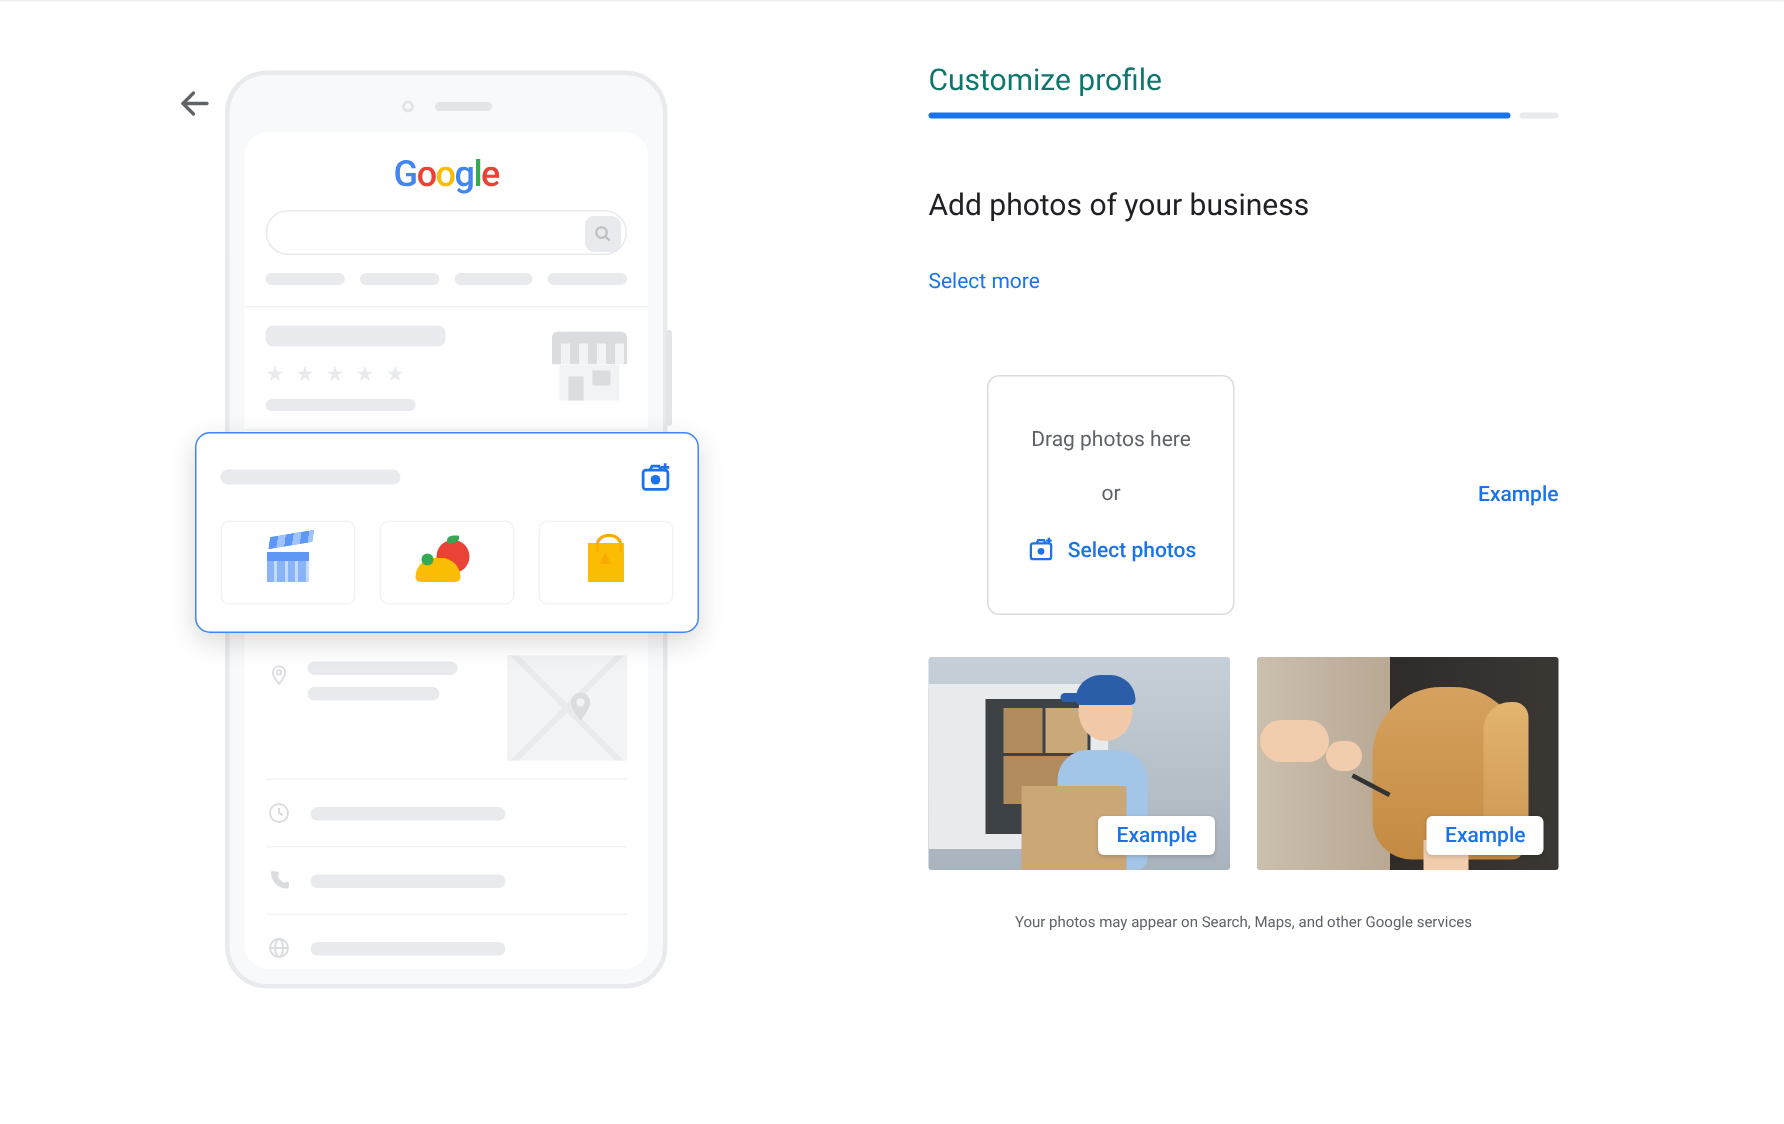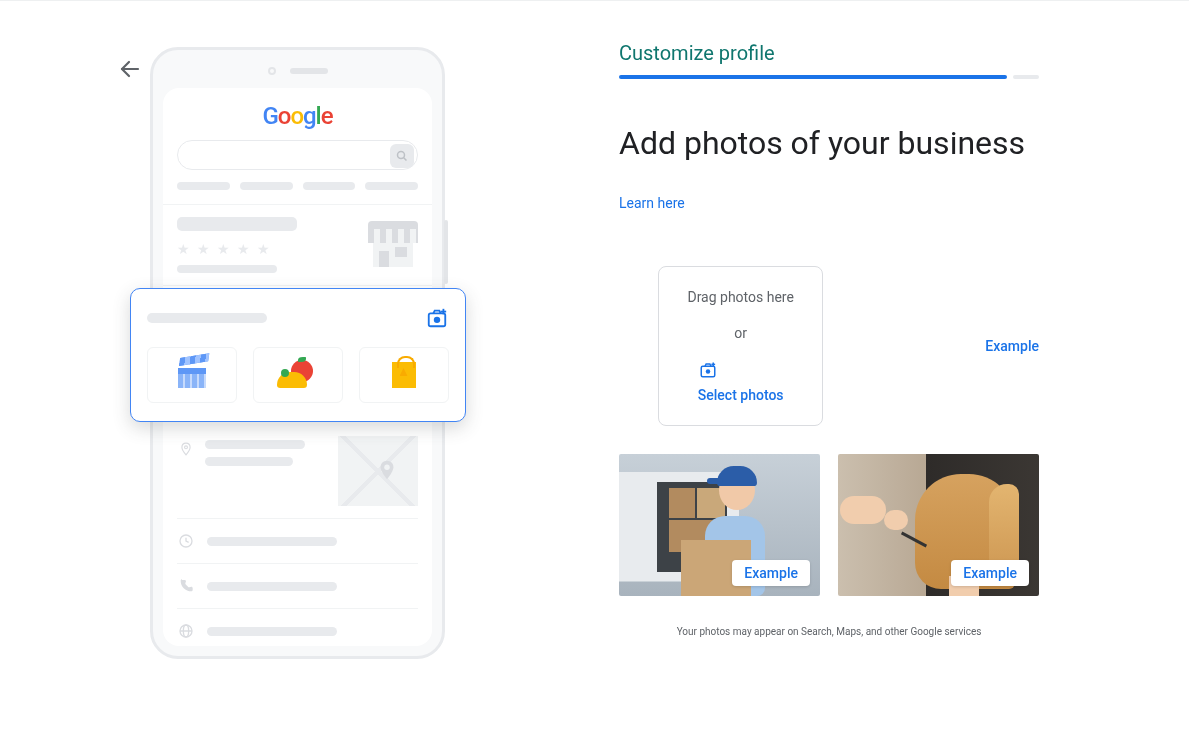--- a/index.html
+++ b/index.html
@@ -179,36 +179,36 @@
     padding-top: 40px;
     padding-left: 24px;
     padding-right: 36px;
   }
   .step-label { font-size:20px; color:#0f766e; margin-bottom:10px; }
   .progress {
     display:flex; gap:6px; margin-bottom:44px;
   }
   .progress-fill { height:4px; background:#1a73e8; flex:1; border-radius:2px;}
   .progress-fill.track { flex:0 0 26px; background:#e8eaed; }
-  .big-title { font-size:32px; font-weight:400; color:#202124; margin-bottom:28px; line-height:1.3;}
+  .big-title { font-size:20px; font-weight:400; color:#202124; margin-bottom:28px; line-height:1.3;}
   .body-text { font-size:14px; color:#5f6368; line-height:1.5; margin-bottom:14px;}
   .learn-link { color:#1a73e8; font-size:14px; cursor:pointer; display:inline-block;}
 
   .upload-row {
     display:flex; align-items:center; gap:32px; margin-top:54px; margin-bottom:28px;margin-left:39px;
   }
   .dropzone {
     width:215px; height:160px;
     border:1px solid #dadce0; border-radius:8px;
     display:flex; flex-direction:column; align-items:center; justify-content:center;
     gap:20px;
     font-size:14px;
   }
   .dz-text { color:#5f6368; }
-  .dz-select { color:#1a73e8; display:flex; align-items:flex-start; gap:8px; cursor:pointer; font-weight:500;flex-direction:column;}
+  .dz-select { color:#1a73e8; display:flex; align-items:flex-end; gap:8px; cursor:pointer; font-weight:500;}
   .example-link {
     color:#1a73e8; font-size:14px; font-weight:500; cursor:pointer;
     margin-left: 130px;
     align-self: center;
   }
 
   .thumbs { display:flex; gap:18px; margin-bottom:28px;}
   .thumb {
     width:215px; height:142px; position:relative; border-radius:2px; overflow:hidden;
   }
@@ -404,21 +404,21 @@
   </div>
 
   <div class="right-col">
     <div class="step-label">Customize profile</div>
     <div class="progress">
       <div class="progress-fill"></div>
       <div class="progress-fill track"></div>
     </div>
 
     <h1 class="big-title">Add photos of your business</h1>
-    <a class="learn-link">Learn here</a>
+    <a class="learn-link">Select more</a>
 
     <div class="upload-row">
       <div class="dropzone">
         <div class="dz-text">Drag photos here</div>
         <div class="dz-text">or</div>
         <div class="dz-select">
           <svg width="20" height="18" viewBox="0 0 24 24" fill="none" stroke="#1a73e8" stroke-width="2">
               <rect x="3" y="7" width="18" height="14" rx="2"></rect>
               <circle cx="12" cy="14" r="3" fill="#1a73e8" stroke="none"></circle>
               <path d="M8 7l1.5-3h5L16 7"></path>

